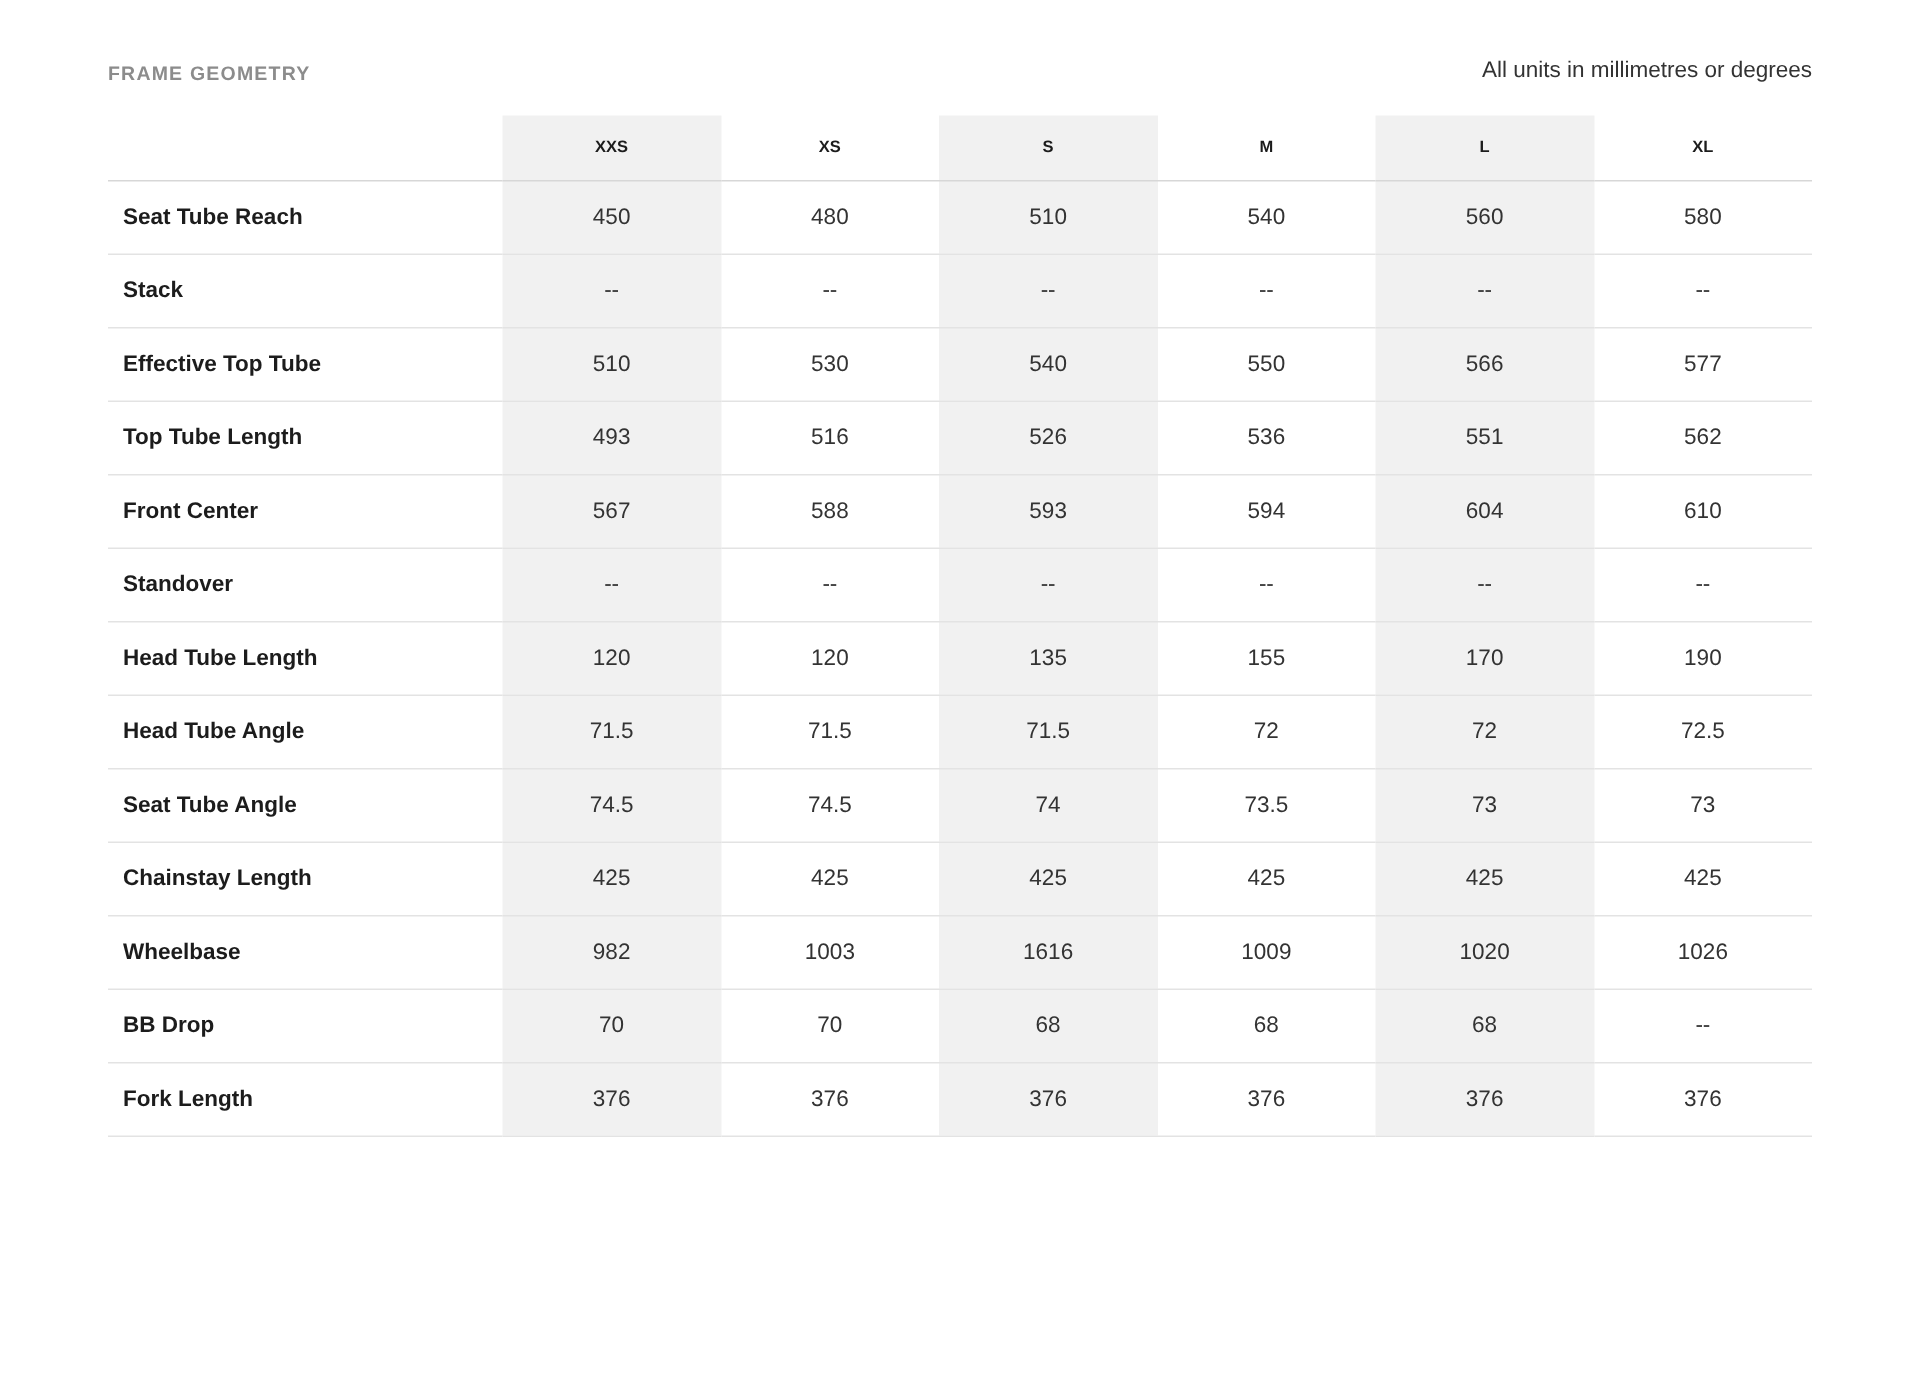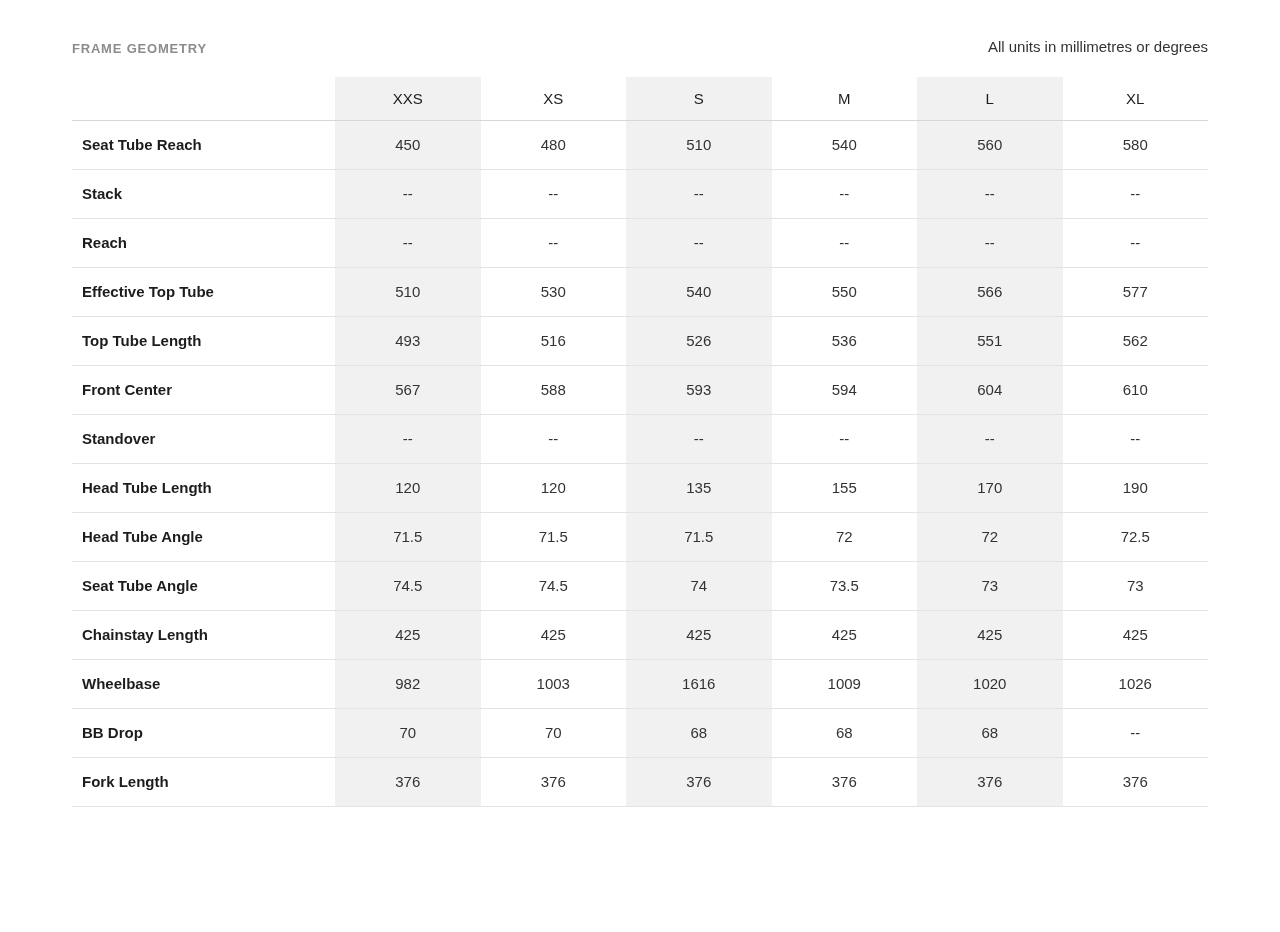--- a/index.html
+++ b/index.html
@@ -44,22 +44,22 @@
   
   table.geometry {
     margin-top: 19px;
     width: 1136px;
     border-collapse: collapse;
     table-layout: fixed;
   }
   col.label-col { width: 263px; }
   thead th {
     height: 43px;
-    font-size: 15px;
-    font-weight: 400;
+    font-size: 11px;
+    font-weight: 700;
     color: var(--label-color, #1c1c1c);
     text-align: center;
     vertical-align: middle;
     border-bottom: 1px solid var(--header-border, #d7d7d7);
   }
   thead th.corner {
     border-bottom: 1px solid var(--header-border, #d7d7d7);
     background: transparent;
   }
   tbody th.row-label {
@@ -123,29 +123,20 @@
         <tr>
           <th class="row-label">Stack</th>
           <td class="shaded">--</td>
           <td>--</td>
           <td class="shaded">--</td>
           <td>--</td>
           <td class="shaded">--</td>
           <td>--</td>
         </tr>
         <tr>
-          <th class="row-label">Reach</th>
-          <td class="shaded">--</td>
-          <td>--</td>
-          <td class="shaded">--</td>
-          <td>--</td>
-          <td class="shaded">--</td>
-          <td>--</td>
-        </tr>
-        <tr>
           <th class="row-label">Effective Top Tube</th>
           <td class="shaded">510</td>
           <td>530</td>
           <td class="shaded">540</td>
           <td>550</td>
           <td class="shaded">566</td>
           <td>577</td>
         </tr>
         <tr>
           <th class="row-label">Top Tube Length</th>

